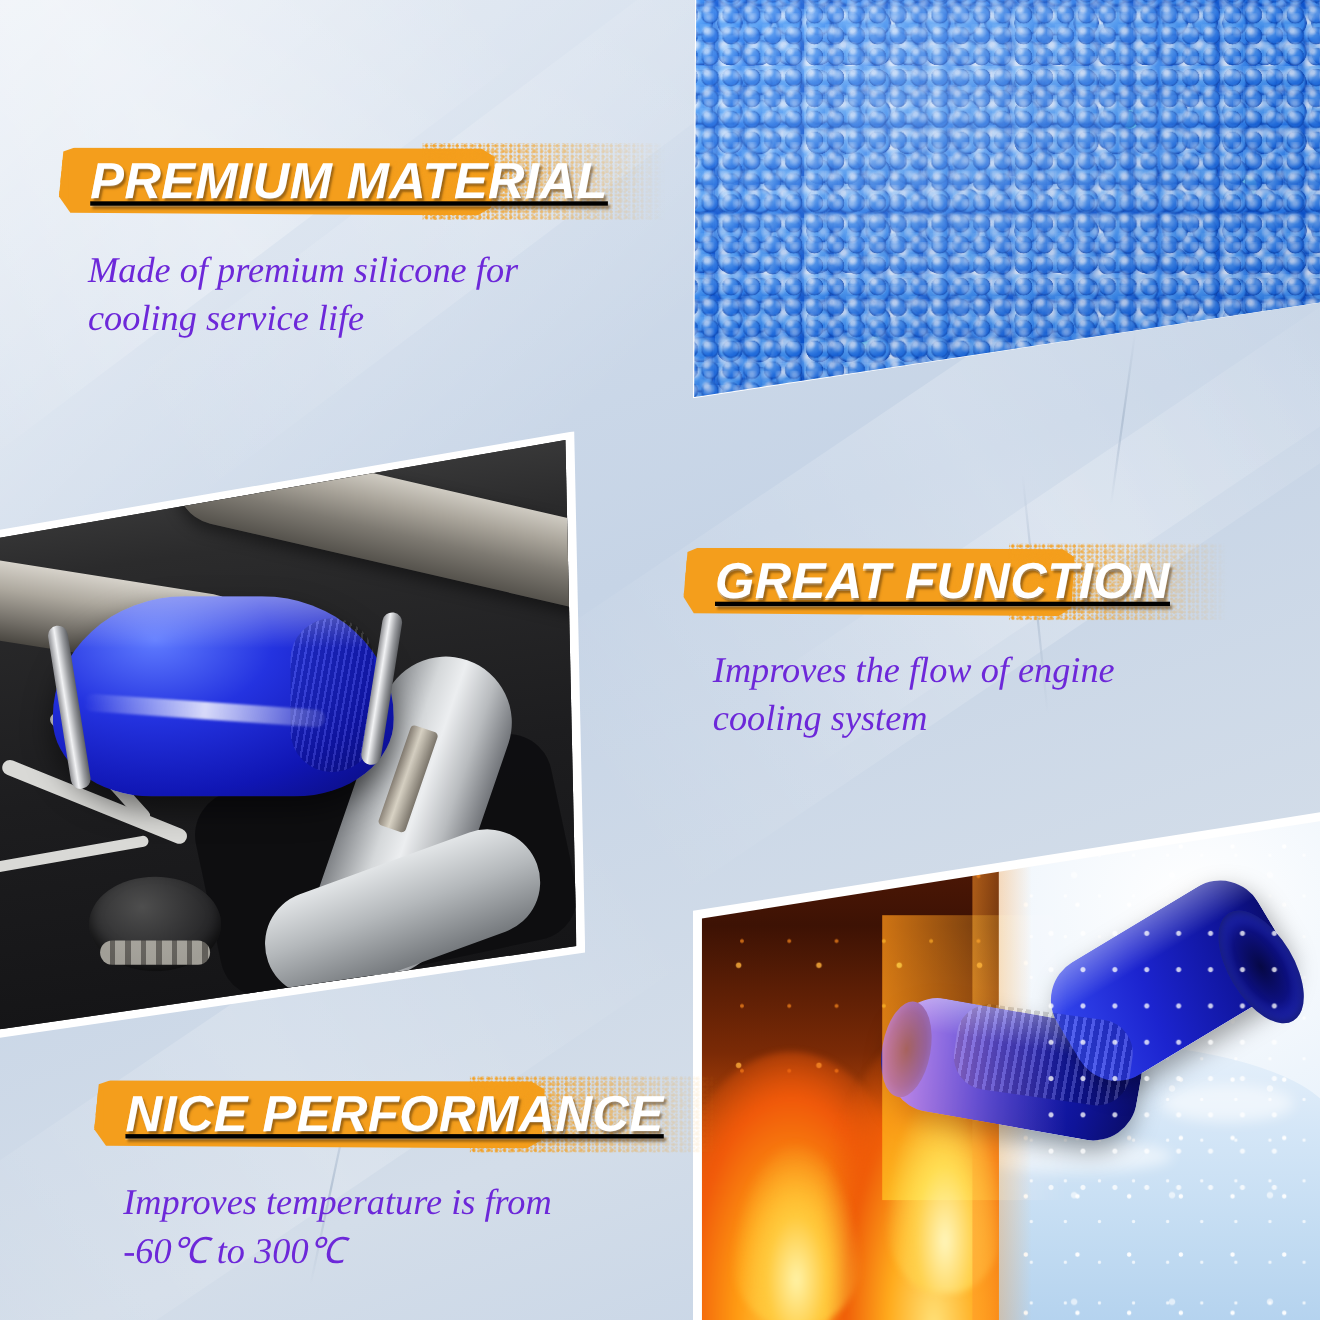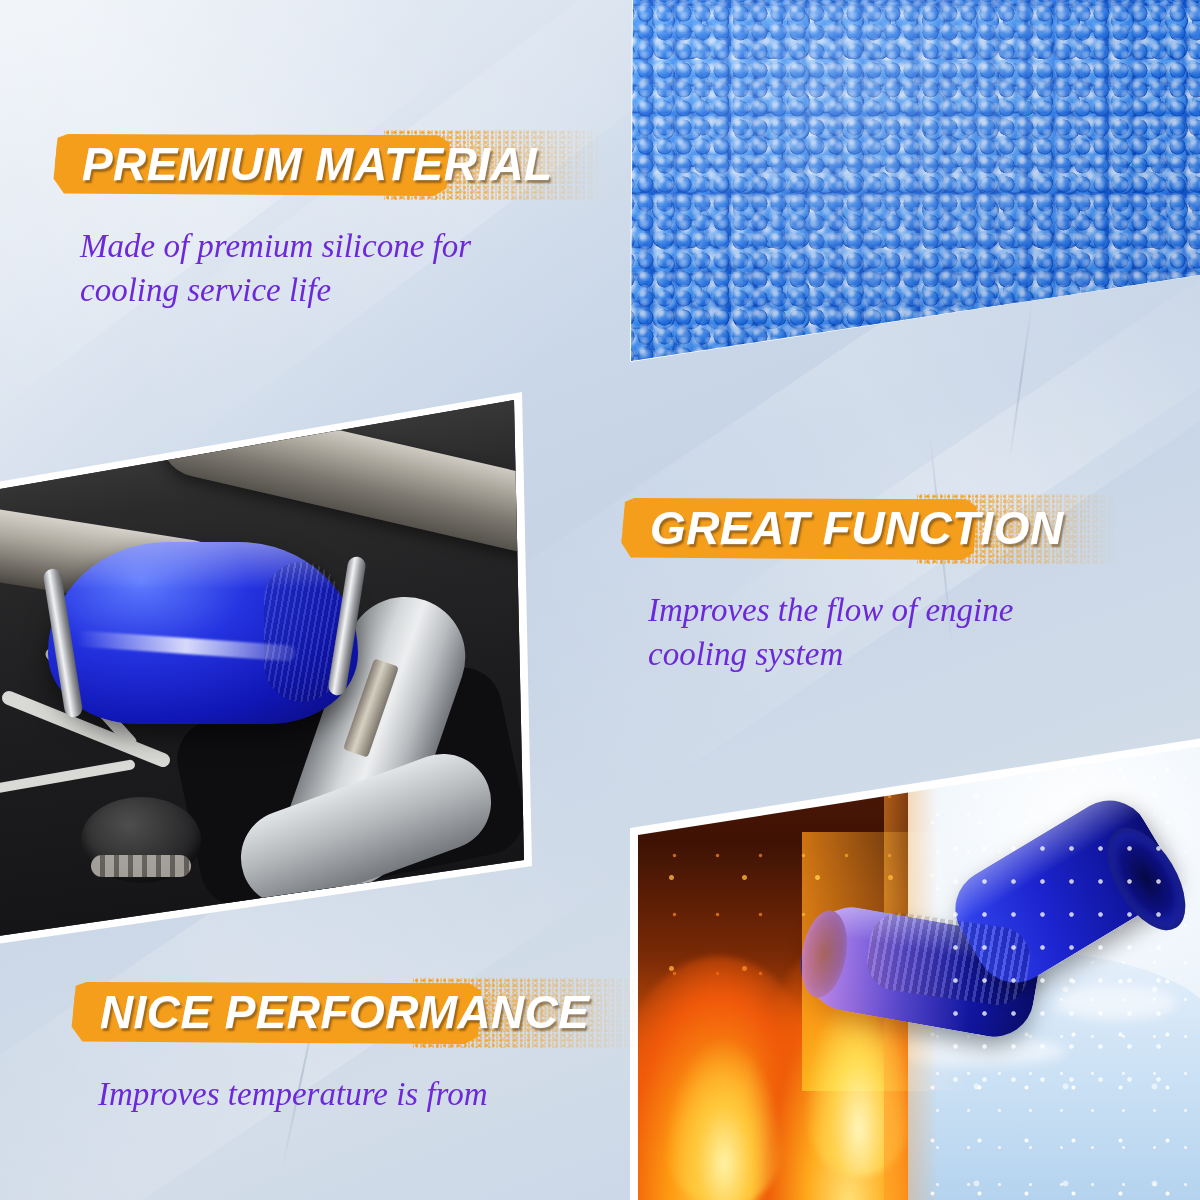--- a/index.html
+++ b/index.html
@@ -202,21 +202,21 @@
     border-radius:30px;opacity:.75;}
   .fs-hose .snowdust{position:absolute;right:0;top:0;width:62%;height:100%;
     background-image:radial-gradient(circle,rgba(255,255,255,.9) 0 1.8px,rgba(255,255,255,0) 2.8px);
     background-size:29px 33px;opacity:.85;}
   .fs-hose .fireglow{position:absolute;left:0;top:0;width:46%;height:100%;
     background:linear-gradient(90deg,rgba(255,140,20,.75),rgba(255,160,40,.25) 60%,rgba(255,160,40,0));
     mix-blend-mode:screen;}
 
   
   .block{position:absolute;}
-  .brush{position:relative;display:inline-block;padding:9px 52px 11px 30px;}
+  .brush{position:relative;display:inline-block;padding:9px 52px 11px 30px;text-decoration:underline;}
   .brush .stroke{position:absolute;left:0;top:0;height:100%;width:100%;}
   .brush .stroke .solid{position:absolute;left:0;top:6px;height:calc(100% - 12px);width:72%;
     background:#f49e1c;
     clip-path:polygon(1.4% 6%,4% 0,97% 2%,100% 14%,99.2% 88%,96% 100%,3% 96%,0.4% 72%);}
   .brush .stroke .solid:after{content:"";position:absolute;left:-6px;top:14%;width:16px;height:64%;
     background:#f49e1c;clip-path:polygon(100% 0,40% 12%,70% 30%,20% 48%,80% 66%,35% 84%,100% 100%);}
   .brush .stroke .spray{position:absolute;left:60%;top:2px;right:0;height:calc(100% - 4px);
     background-image:
       radial-gradient(circle,rgba(244,158,28,.95) 0 1.1px,rgba(244,158,28,0) 1.8px),
       radial-gradient(circle,rgba(244,158,28,.75) 0 .8px,rgba(244,158,28,0) 1.5px),
@@ -236,21 +236,21 @@
     color:#ffffff;white-space:nowrap;
     text-shadow:2px 3px 2px rgba(90,55,10,.55),0 1px 0 rgba(255,255,255,.5);}
   .body-text{margin-top:22px;
     font-family:"Liberation Serif",serif;font-style:italic;font-size:33px;line-height:1.34;
     color:#6d28d9;max-width:520px;}
 
   #block-premium{left:52px;top:128px;}
   #block-great{left:620px;top:492px;}
   #block-great .body-text{margin-left:28px;}
   #block-premium .body-text{margin-left:28px;}
-  #block-nice{left:70px;top:976px;}
+  #block-nice{left:84px;top:976px;}
   #block-nice .body-text{margin-left:28px;}
 </style>
 </head>
 <body>
 
 <div id="stage">
 
   <div class="bg">
     <div class="bg-streak s1"></div>
     <div class="bg-streak s2"></div>
@@ -365,16 +365,17 @@
     <div class="brush">
       <div class="stroke">
         <div class="solid"></div>
         <div class="spray"></div>
         <div class="spray2"></div>
       </div>
       <div class="heading">NICE PERFORMANCE</div>
     </div>
     <div class="body-text">
       <div>Improves temperature is from</div>
+      <div>-60℃ to 300℃</div>
     </div>
   </div>
 
 </div>
 
 </body></html>

